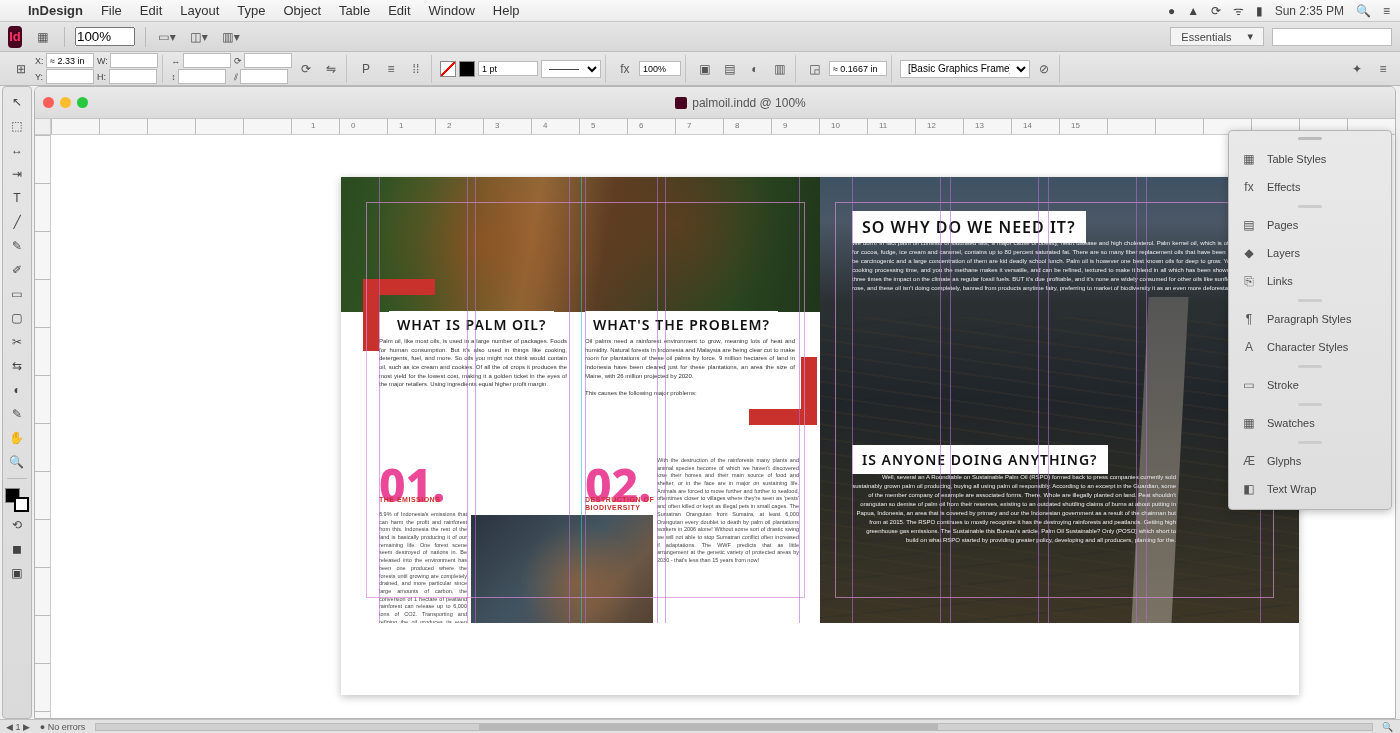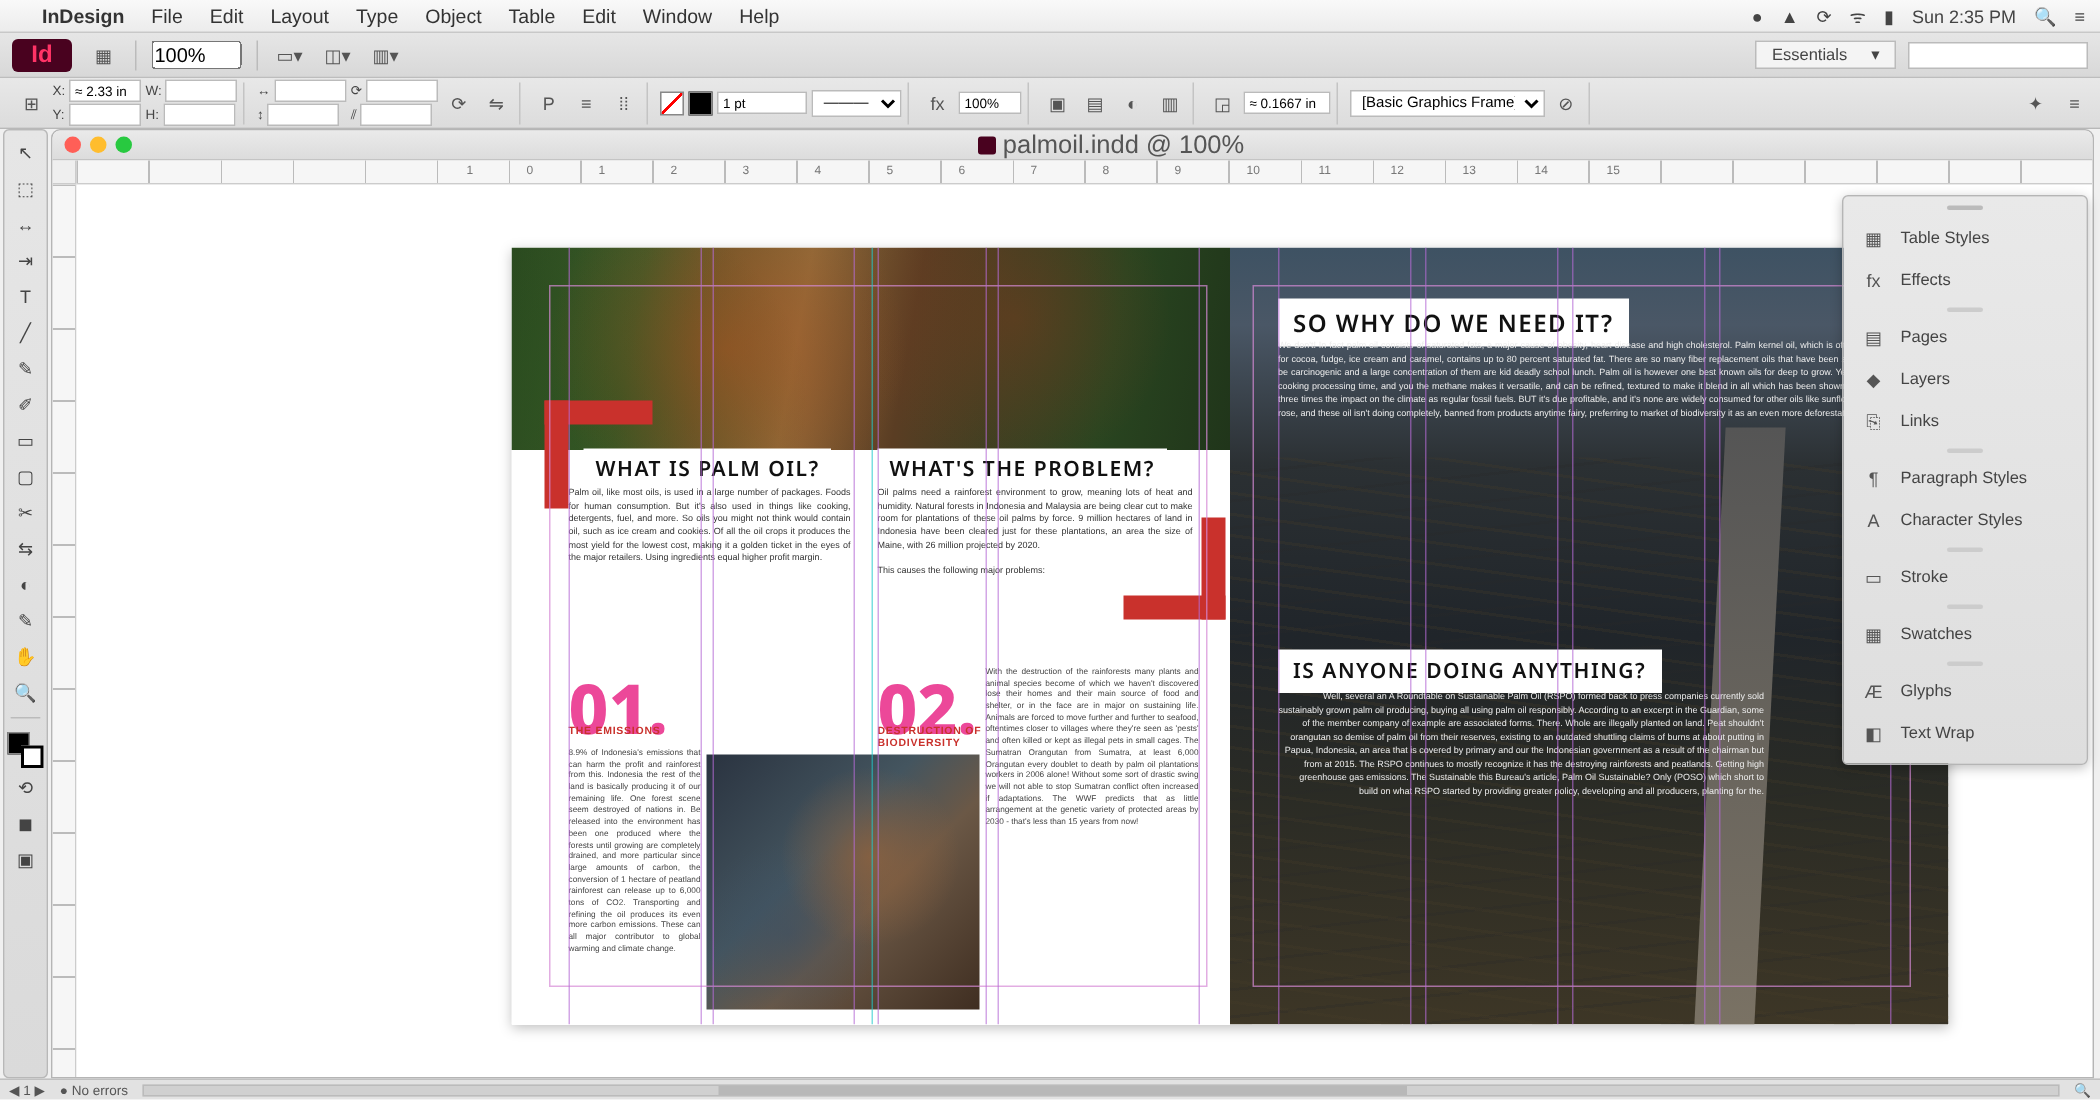--- a/index.html
+++ b/index.html
@@ -34,23 +34,23 @@
   .app-bar {
     height: 30px;
     background: linear-gradient(#e6e6e6,#d8d8d8);
     border-bottom: 1px solid #bdbdbd;
     display:flex;
     align-items:center;
     padding:0 8px;
     gap:10px;
   }
   .id-logo {
-    width:40px;height:22px;background:#49021f;color:#ff3366;
+    width:14px;height:22px;background:#49021f;color:#ff3366;
     display:flex;align-items:center;justify-content:center;
-    border-radius:4px;font-weight:700;font-size:16px;
+    border-radius:4px;font-weight:700;font-size:13px;
   }
   .app-bar .divider { width:1px;height:20px;background:#bbb;}
   .app-bar select, .control-bar select, .control-bar input {
     font-size:10px;background:#fff;border:1px solid #bbb;
     height:18px;padding:0 3px;
   }
   .app-bar .zoom-select { width:60px;}
   .app-bar .icon-btn, .control-bar .icon-btn {
     width:22px;height:20px;border:1px solid transparent;
     display:flex;align-items:center;justify-content:center;
@@ -86,23 +86,23 @@
   
   .doc-window {
     position:absolute;top:86px;left:34px;right:4px;bottom:14px;
     background:#fff;
     border:1px solid #b5b5b5;
     border-radius:6px 6px 0 0;
     display:flex;flex-direction:column;
     overflow:hidden;
   }
   .doc-titlebar{
-    height:20px;background:linear-gradient(#eaeaea,#dcdcdc);
+    height:32px;background:linear-gradient(#eaeaea,#dcdcdc);
     border-bottom:1px solid #c4c4c4;display:flex;align-items:center;
-    padding:0 8px;gap:6px;font-size:17px;color:#555;
+    padding:0 8px;gap:6px;font-size:12px;color:#555;
   }
   .traffic{display:flex;gap:6px;}
   .traffic span{width:11px;height:11px;border-radius:50%;display:block;}
   .t-red{background:#ff5f57;} .t-yel{background:#ffbd2e;} .t-grn{background:#28c940;}
   .doc-titlebar .title{flex:1;text-align:center;display:flex;align-items:center;justify-content:center;gap:5px;}
   .id-doc-icon{width:12px;height:12px;background:#49021f;border-radius:2px;}
 
   
   .ruler-row{display:flex;height:16px;}
   .ruler-corner{width:16px;height:16px;background:#efefef;border-right:1px solid #ccc;border-bottom:1px solid #ccc;}
@@ -113,21 +113,21 @@
   .canvas-row{display:flex;flex:1;overflow:hidden;}
   .ruler-v{width:16px;background:#f6f6f6;border-right:1px solid #ccc;
     background-image:repeating-linear-gradient(to bottom,#bbb 0,#bbb 1px,transparent 1px,transparent 48px);}
   .pasteboard{flex:1;background:#fff;position:relative;overflow:hidden;}
 
   .spread{
     position:absolute;top:42px;left:290px;width:958px;height:518px;
     box-shadow:0 2px 8px rgba(0,0,0,0.25);
     display:flex;
   }
-  .page{width:479px;height:518px;background:#fff;position:relative;overflow:hidden;}
+  .page{width:479px;height:446px;background:#fff;position:relative;overflow:hidden;}
 
   
   .guide-v{position:absolute;top:0;bottom:0;width:1px;background:#b66bd6;opacity:.6;}
   .guide-cyan{background:#22c9cc;}
   .margin-frame{position:absolute;border:1px solid #d68ad6;opacity:.7;}
 
   
   .lp-hero{position:absolute;top:0;left:0;right:0;height:135px;
     background:linear-gradient(100deg,#2a4a1f 0%,#3d5b29 18%,#6b5a2d 28%,#8f6b3a 40%,#5a3d23 55%,#3c4022 68%,#294520 82%,#20351a 100%);}
   .lp-hero::after{content:"";position:absolute;inset:0;

